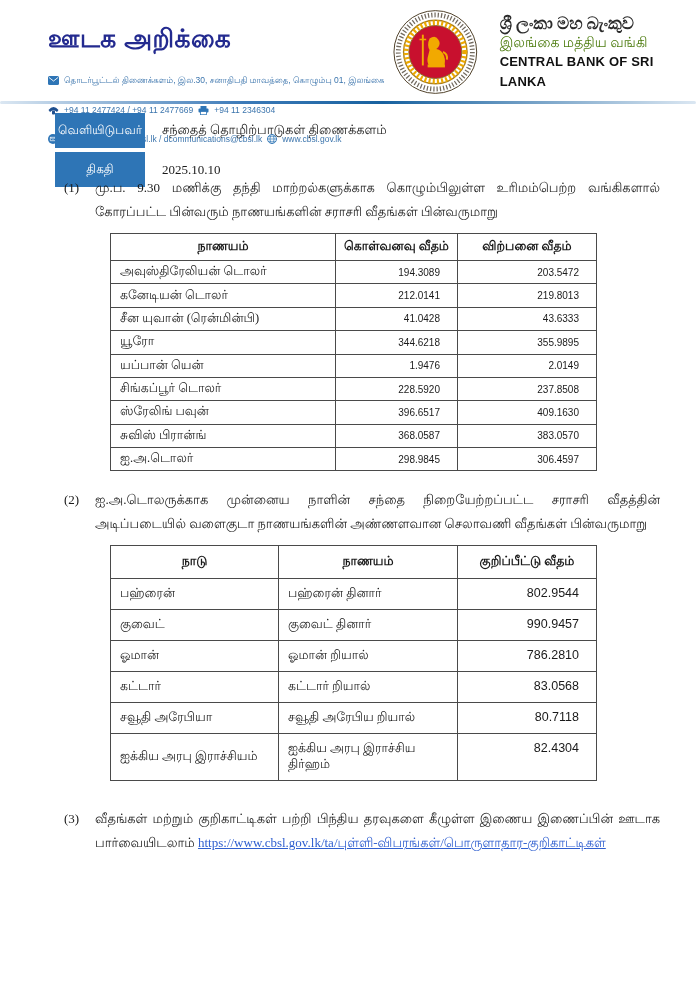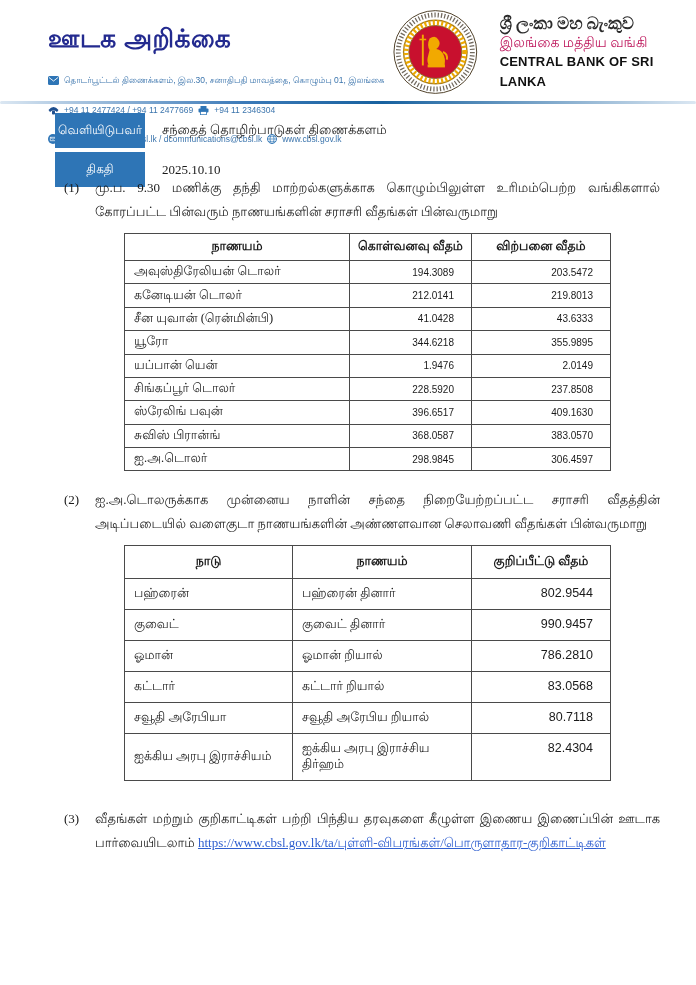--- a/index.html
+++ b/index.html
@@ -22,21 +22,21 @@
     font-size:8.5px; color:#3c75ad; margin-top:19px; white-space:nowrap;
   }
   .contact-line svg { flex:0 0 auto; }
   .masthead-contacts { margin-top:6px; }
 
   
   .bank-block { position:absolute; left:393px; top:8px; display:flex; gap:22px; align-items:center; }
   .logo { width:88px; height:88px; }
   .bank-names { display:flex; flex-direction:column; }
   .bank-name-si { font-size:17px; font-weight:bold; color:#2b2b2b; line-height:1.25; }
-  .bank-name-ta { font-size:14px; color:#be185d; line-height:1.3; }
+  .bank-name-ta { font-size:14px; color:#4d7c0f; line-height:1.3; }
   .bank-name-en { font-family:"Liberation Sans", sans-serif; font-size:13px; font-weight:bold; color:#111; line-height:1.5; letter-spacing:0.2px; }
 
   .divider {
     position:absolute; left:0; top:101px; width:696px; height:3px;
     background:linear-gradient(90deg,#dbe7f2 0%, #3c7ab8 35%, #17619f 55%, #dbe7f2 100%);
     border-radius:2px;
   }
 
   
   .meta { position:absolute; left:55px; top:113px; }
@@ -48,21 +48,21 @@
   }
   .meta-value { margin-left:17px; font-size:13px; color:#1a1a1a; }
 
   
   .content { position:absolute; left:64px; top:176px; width:596px; }
   .para { display:flex; align-items:flex-start; }
   .para-num { flex:0 0 31px; font-size:13px; line-height:24px; }
   .para-text { flex:1; font-size:13px; line-height:24px; text-align:justify; }
   .para-text a { color:#2f5fd0; text-decoration:underline; word-break:break-all;margin-top:20px; }
 
-  table { border-collapse:collapse; margin-left:60px; width:486px; table-layout:fixed; }
+  table { border-collapse:collapse; margin-left:46px; width:486px; table-layout:fixed; }
   th, td { border:1px solid #4a4a4a; font-size:12.5px; color:#1a1a1a; }
   th { font-weight:bold; text-align:center; }
 
   .t1 { margin-top:9px; margin-bottom:17px; }
   .t1 th { padding:5px 4px; }
   .t1 col.c-cur { width:225px; } .t1 col.c-buy { width:122px; } .t1 col.c-sell { width:139px; }
   .t1 td { padding:3.2px 6px; }
   .t1 td:nth-child(1) { text-align:left; padding-left:9px; }
   .t1 td:nth-child(2), .t1 td:nth-child(3) {
     text-align:right; padding-right:17px;

